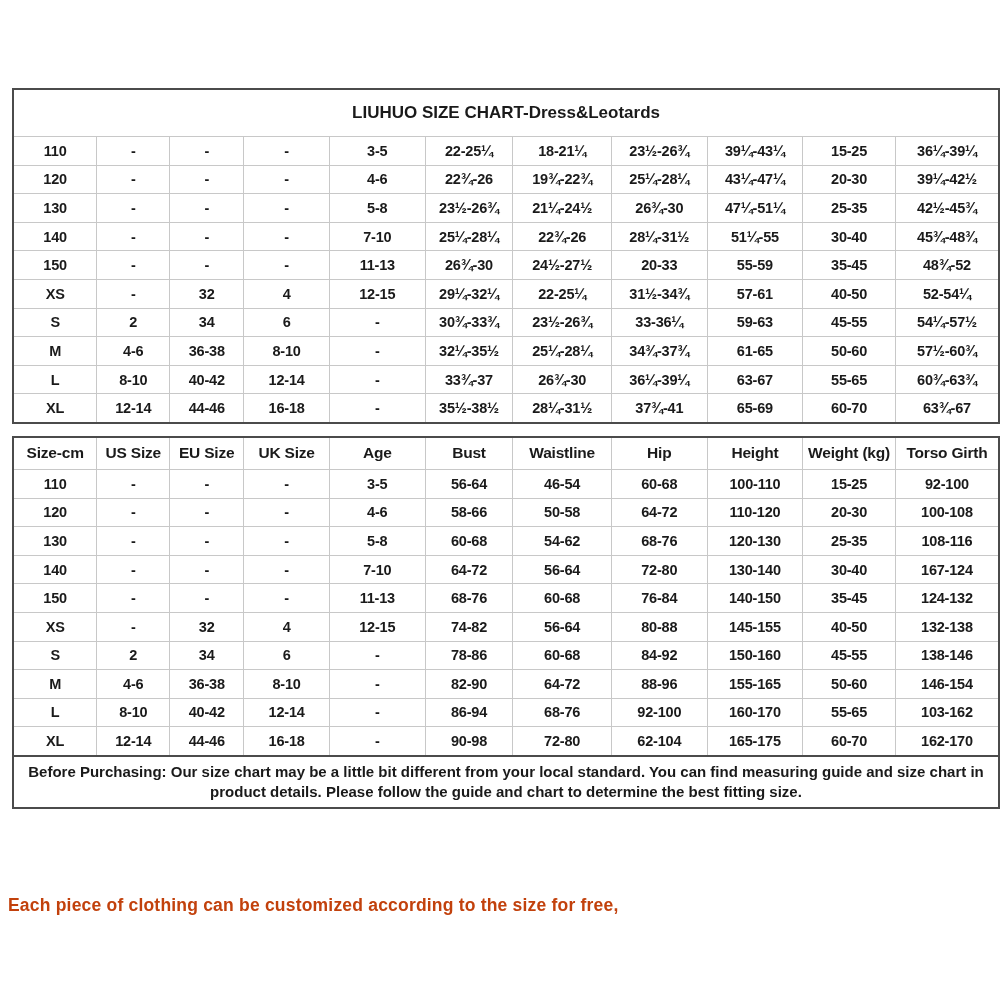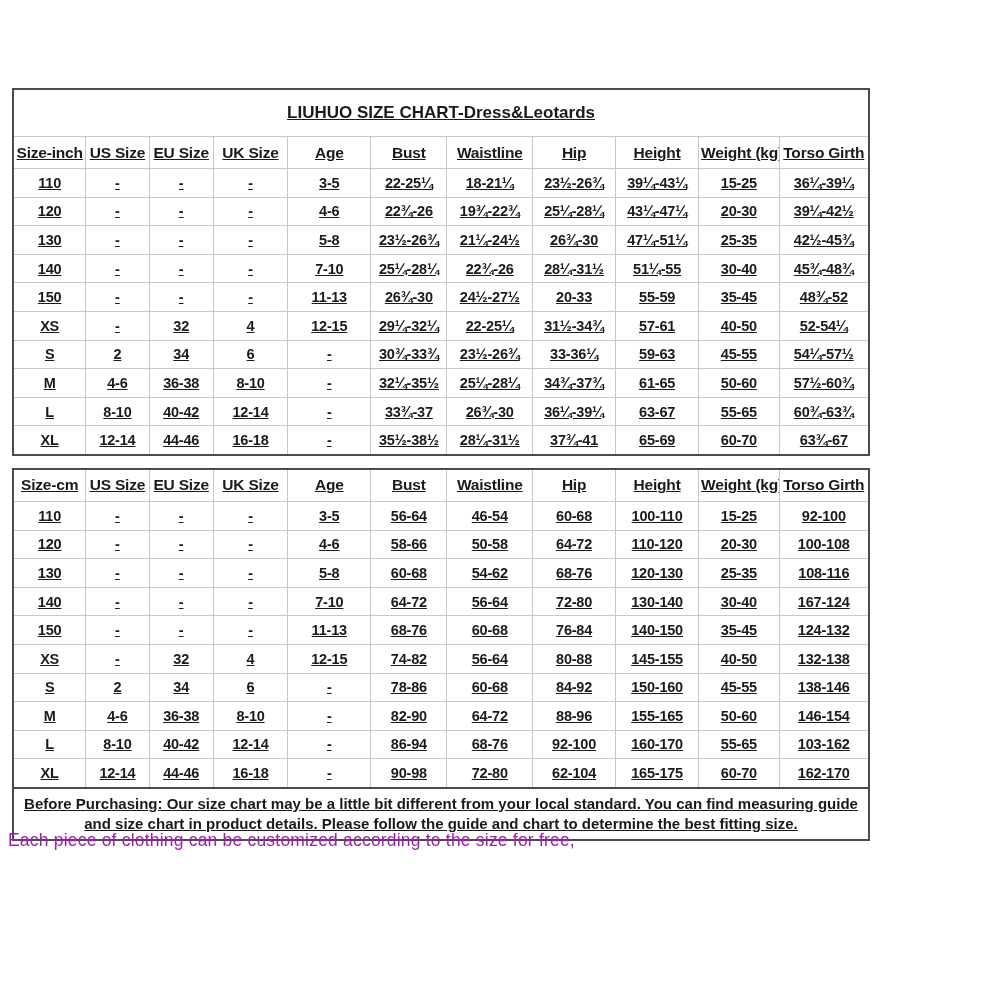--- a/index.html
+++ b/index.html
@@ -1,20 +1,20 @@
 <!DOCTYPE html>
 <html><head>
 <meta charset="utf-8">
 <style>
   html,body{margin:0;padding:0;}
   body{
     width:1000px;height:1000px;background:#ffffff;position:relative;
     font-family:"Liberation Sans",sans-serif;color:#1a1a1a;
   }
-  .chart-wrap{position:absolute;left:12px;top:88px;width:858px;text-decoration:underline;}
+  .chart-wrap{position:absolute;left:12px;top:88px;width:988px;}
   table{border-collapse:collapse;width:100%;table-layout:fixed;}
   table.size-table{border:2px solid #4b4b4b;}
   th,td{
     border:1px solid #c8c8c8;
     text-align:center;vertical-align:middle;
     font-weight:700;letter-spacing:-0.2px;
     padding:0 2px;overflow:hidden;white-space:nowrap;
   }
   .title-row td{
     height:46px;font-size:17px;letter-spacing:0;
@@ -25,22 +25,22 @@
     border-top:2px solid #4b4b4b;
     height:46px;font-size:15px;white-space:normal;
     line-height:1.35;padding:2px 6px;letter-spacing:0;border-radius:15px;
   }
   .gap{height:12px;}
   
   col.c0{width:8.5%}col.c1{width:7.4%}col.c2{width:7.5%}col.c3{width:8.7%}
   col.c4{width:9.7%}col.c5{width:8.9%}col.c6{width:10.0%}col.c7{width:9.7%}
   col.c8{width:9.7%}col.c9{width:9.4%}col.c10{width:10.5%}
   .footer{
-    position:absolute;left:8px;top:820px;width:984px;
-    font-size:17.5px;font-weight:400;color:#a21caf;
+    position:absolute;left:8px;top:885px;width:984px;
+    font-size:17.5px;font-weight:700;color:#c2410c;
   }
   .footer p{margin:10px 0 18px 0;letter-spacing:0.2px;}
 </style>
 </head>
 <body>
 
 <div class="chart-wrap">
 
   <table class="size-table">
     <colgroup>
@@ -53,33 +53,20 @@
         <col class="c6">
         <col class="c7">
         <col class="c8">
         <col class="c9">
         <col class="c10">
     </colgroup>
     <tbody>
       <tr class="title-row">
         <td colspan="11">LIUHUO SIZE CHART-Dress&amp;Leotards</td>
       </tr>
-      <tr class="head-row">
-          <th>Size-inch</th>
-          <th>US Size</th>
-          <th>EU Size</th>
-          <th>UK Size</th>
-          <th>Age</th>
-          <th>Bust</th>
-          <th>Waistline</th>
-          <th>Hip</th>
-          <th>Height</th>
-          <th>Weight (kg)</th>
-          <th>Torso Girth</th>
-        </tr>
     </tbody>
     <tbody>
         <tr class="data-row">
           <td>110</td>
           <td>-</td>
           <td>-</td>
           <td>-</td>
           <td>3-5</td>
           <td>22-25¼</td>
           <td>18-21¼</td>

